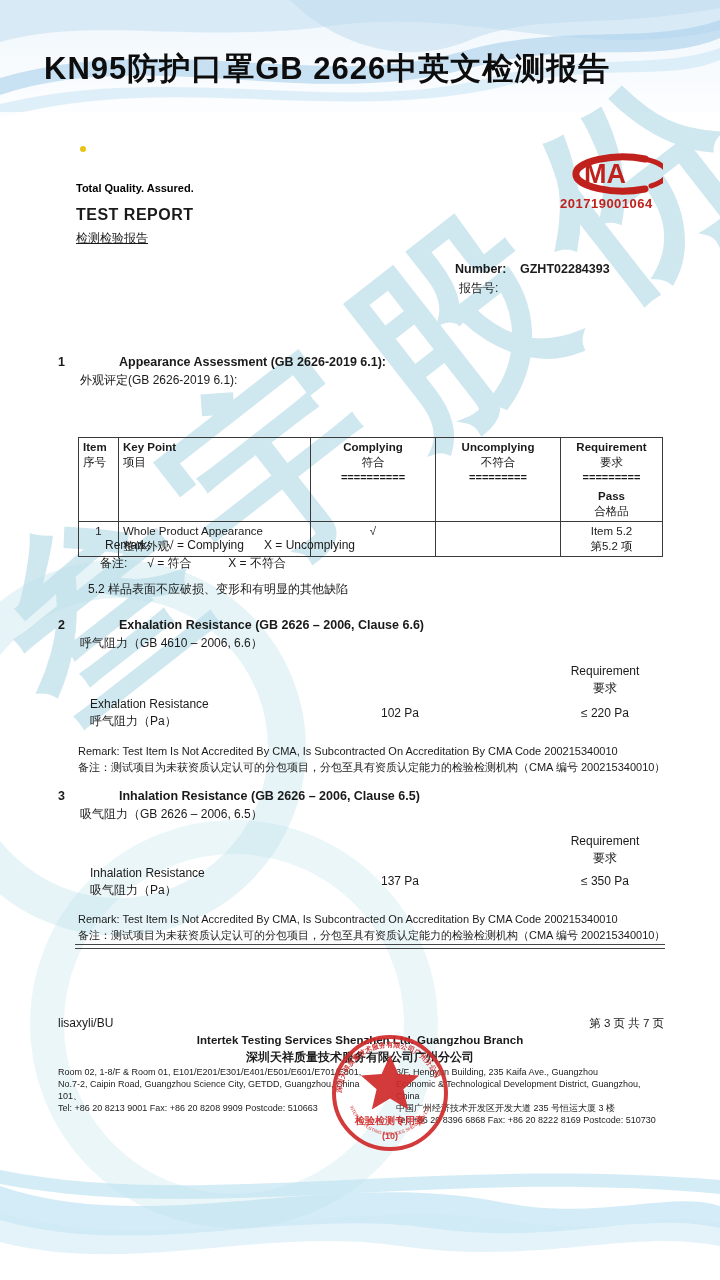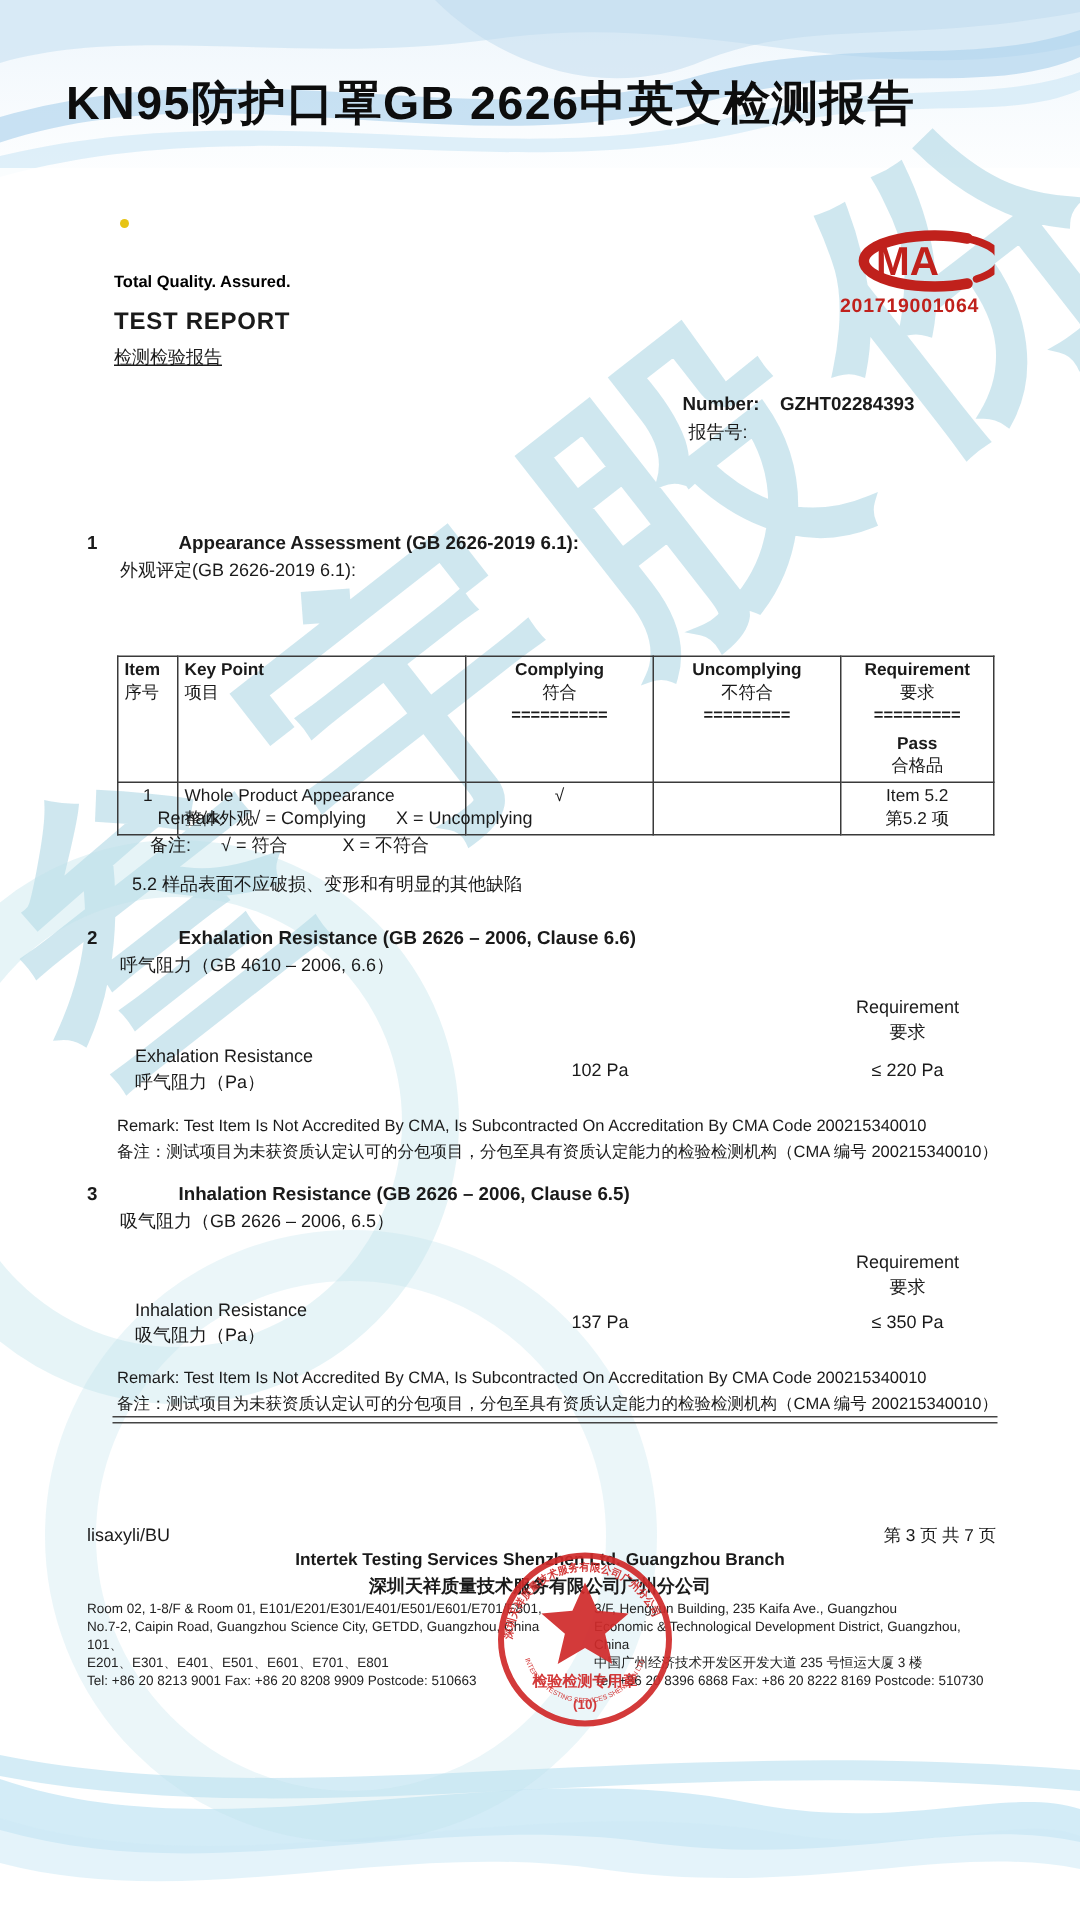--- a/index.html
+++ b/index.html
@@ -195,21 +195,20 @@
 
   <div id="footer-author" class="abs content">lisaxyli/BU</div>
   <div id="footer-page" class="abs content">第 3 页 共 7 页</div>
   <div id="footer-co-en" class="abs content">Intertek Testing Services Shenzhen Ltd. Guangzhou Branch</div>
   <div id="footer-co-zh" class="abs content">深圳天祥质量技术服务有限公司广州分公司</div>
 
   <div id="addr-left" class="abs content small">
     <div>Room 02, 1-8/F &amp; Room 01, E101/E201/E301/E401/E501/E601/E701/E801,</div>
     <div>No.7-2, Caipin Road, Guangzhou Science City, GETDD, Guangzhou, China</div>
     <div>101、</div>
-    <div>E201、E301、E401、E501、E601、E701、E801</div>
     <div>Tel: +86 20 8213 9001 Fax: +86 20 8208 9909 Postcode: 510663</div>
   </div>
   <div id="addr-right" class="abs content small">
     <div>3/F, Hengyun Building, 235 Kaifa Ave., Guangzhou</div>
     <div>Economic &amp; Technological Development District, Guangzhou, China</div>
     <div>中国广州经济技术开发区开发大道 235 号恒运大厦 3 楼</div>
     <div>Tel: +86 20 8396 6868 Fax: +86 20 8222 8169 Postcode: 510730</div>
   </div>
 
   <svg id="stamp" class="abs" width="130" height="130" viewBox="0 0 130 130">

